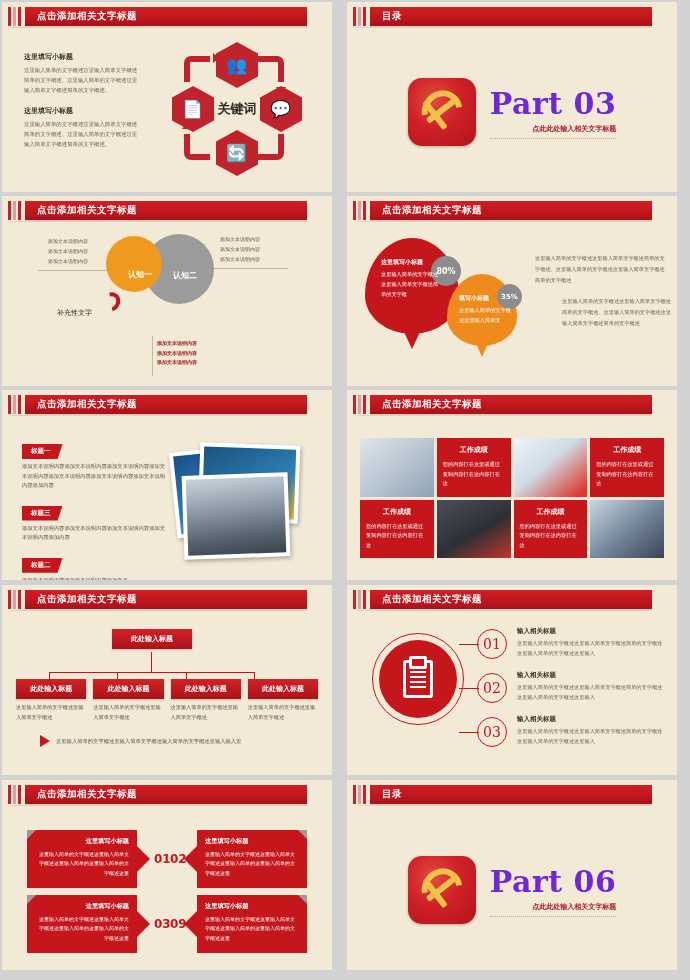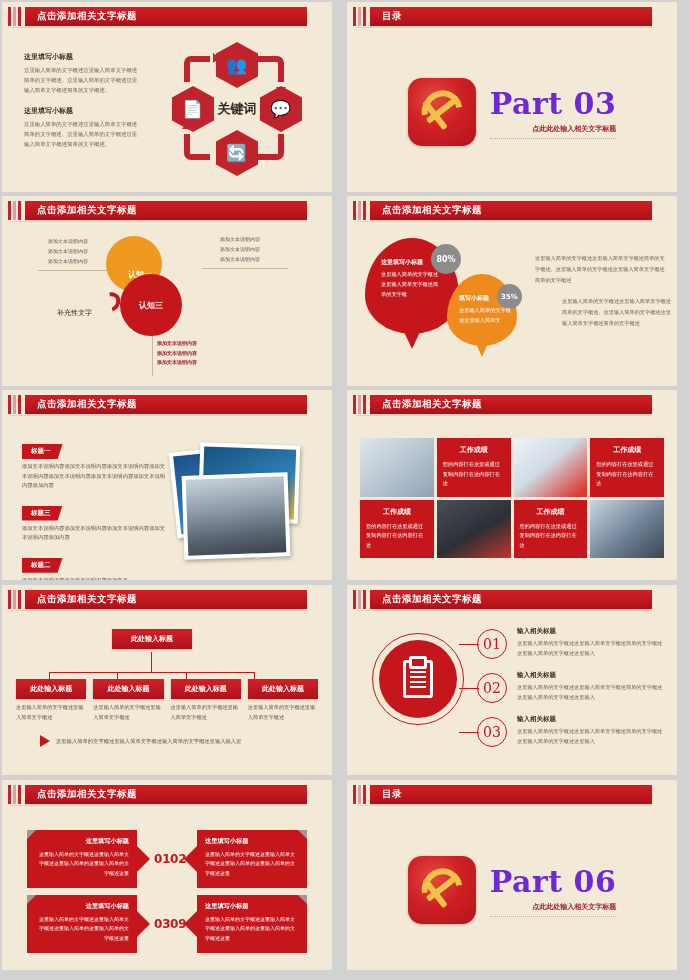--- a/index.html
+++ b/index.html
@@ -117,21 +117,21 @@
         border-radius:50% 50% 50% 50%/60% 60% 40% 40%; }
   .pin::after{ content:""; position:absolute; left:50%; bottom:-16%; transform:translateX(-50%);
         border-left:14px solid transparent; border-right:14px solid transparent; }
   .pin-big{ left:18px; top:42px; width:94px; height:96px; }
   .pin-big::after{ border-top:30px solid #c5161c; }
   .pin-sm{ left:100px; top:78px; width:70px; height:72px; background:#ef8b1c; }
   .pin-sm::after{ border-left:10px solid transparent; border-right:10px solid transparent;
         border-top:23px solid #ef8b1c; bottom:-15%; }
   .bub{ position:absolute; border-radius:50%; background:#8c8c8c; color:#fff;
         display:flex; align-items:center; justify-content:center; font-size:8px; font-weight:bold; }
-  .bub1{ left:84px; top:48px; width:30px; height:30px; }
+  .bub1{ left:84px; top:60px; width:30px; height:30px; }
   .bub2{ left:150px; top:88px; width:25px; height:25px; font-size:7px; }
   .pin-txt{ position:absolute; color:#fff; }
   .pt1{ left:34px; top:62px; width:62px; }
   .pt2{ left:112px; top:98px; width:52px; }
   .pin-txt .h{ font-size:6px; font-weight:bold; margin-bottom:3px; }
   .pin-txt .b{ font-size:5.2px; line-height:1.9; }
   .s4-t1{ position:absolute; left:188px; top:57px; width:132px;
           font-size:5.2px; line-height:2.1; color:#6b6257; }
   .s4-t2{ position:absolute; left:215px; top:100px; width:110px;
           font-size:5.2px; line-height:2.1; color:#6b6257; }
@@ -310,25 +310,25 @@
       <div>添加文本说明内容</div>
     </div>
     <div class="venn-b">
       <div>添加文本说明内容</div>
       <div>添加文本说明内容</div>
       <div>添加文本说明内容</div>
     </div>
     <div class="venn-x">补充性文字</div>
     <div class="curl"></div>
 
+    <div class="cir c-g">
+        <span>认知二</span>
+      </div>
     <div class="cir c-o">
         <span>认知一</span>
-      </div>
-    <div class="cir c-r">
-        <span>认知三</span>
       </div>
   </div>
 
   <div class="slide col2" style="top:196px">
     <div class="hdr short">
       <div class="ticks">
           <i></i>
           <i></i>
           <i></i>
         </div>

